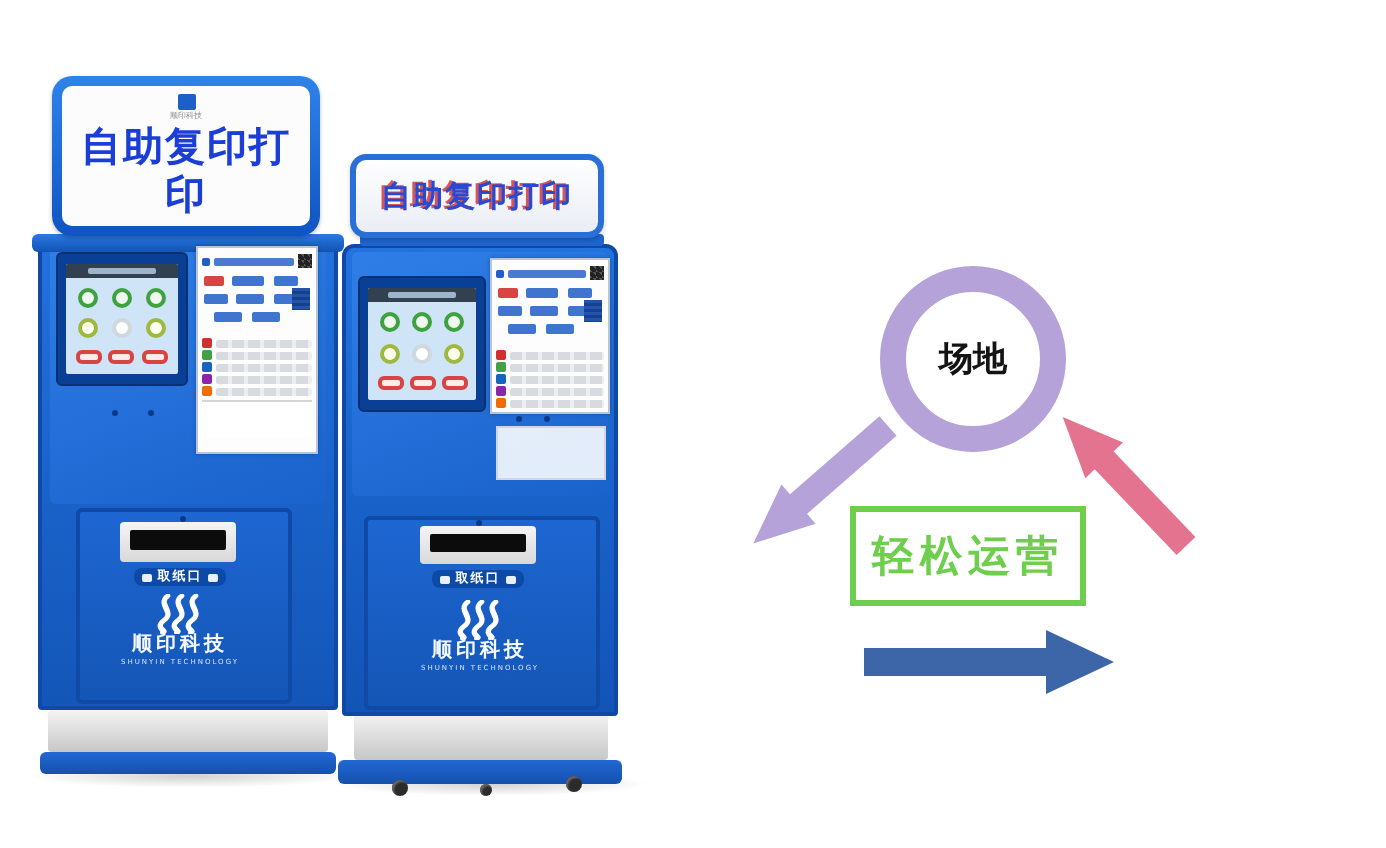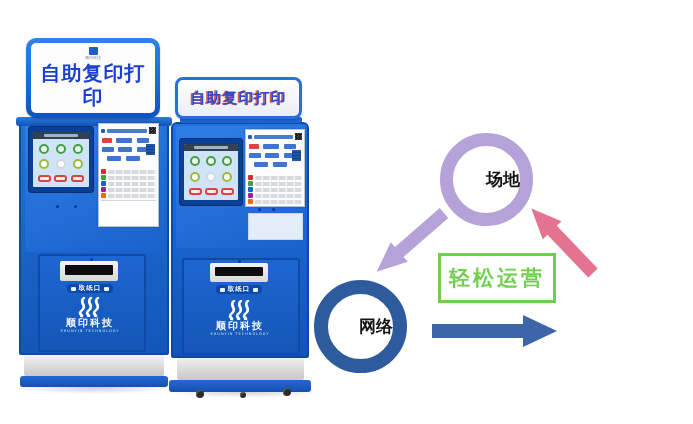--- a/index.html
+++ b/index.html
@@ -98,27 +98,27 @@
   .k2-sign{left:175px;top:77px;width:127px;height:42px;background:linear-gradient(180deg,#ffffff,#e9edf4);
            border:3px solid #2a6fd8;border-radius:8px;box-sizing:border-box;display:flex;align-items:center;justify-content:center;
            box-shadow:0 1px 2px rgba(0,0,0,.2);}
   .k2-title{font-size:15px;font-weight:bold;color:#2b49d0;letter-spacing:1px;text-shadow:-1.5px -0.5px 0 rgba(208,58,58,.85);}
   .k2-shelf{left:180px;top:117px;width:122px;height:6px;background:#1d64cf;border-radius:2px;}
   .k2-body{left:171px;top:122px;width:138px;height:236px;background:linear-gradient(180deg,#2173e0,#1254b6);
            border:2px solid #0f48a5;border-radius:6px 6px 2px 2px;box-sizing:border-box;}
   .k2-face{left:176px;top:126px;width:128px;height:122px;background:linear-gradient(160deg,#2f7ee8,#1a62cc);border-radius:3px;}
 
   
-  .node{position:absolute;border-radius:50%;background:#fff;display:flex;align-items:center;justify-content:flex-end;
+  .node{position:absolute;border-radius:50%;background:#fff;display:flex;align-items:center;justify-content:center;
         box-sizing:border-box;font-size:17px;font-weight:600;color:#141414;}
   .node-venue{left:440px;top:133px;width:93px;height:93px;border:13px solid #b4a2d8;}
   .node-network{left:314px;top:280px;width:93px;height:93px;border:14px solid #2e5b9e;}
   .node-power{left:576px;top:281px;width:95px;height:95px;border:14px solid #e4738f;}
   .center-box{left:425px;top:253px;width:118px;height:50px;border:3px solid #6fce4e;background:#fff;box-sizing:border-box;
-              display:flex;align-items:center;justify-content:center;font-size:21px;font-weight:bold;color:#6fce4e;letter-spacing:3px;margin-left:13px;}
+              display:flex;align-items:center;justify-content:center;font-size:21px;font-weight:bold;color:#6fce4e;letter-spacing:3px;}
   svg.arrows{position:absolute;left:0;top:0;pointer-events:none;}
 </style>
 </head>
 <body>
 
 <div class="canvas">
 
   <div class="abs shadow" style="left:165px;top:386px;width:160px;height:12px;"></div>
   <div class="abs base-blue bb2"></div>
   <span class="wheel" style="left:196px;top:390px;"></span>
@@ -324,20 +324,17 @@
       </marker>
     </defs>
     <line x1="444" y1="213" x2="397" y2="254" stroke="#b4a2d8" stroke-width="13" marker-end="url(#mh-purple)"></line>
     <line x1="593" y1="273" x2="550" y2="228" stroke="#e4738f" stroke-width="13" marker-end="url(#mh-pink)"></line>
     <line x1="432" y1="331" x2="526" y2="331" stroke="#3c66a8" stroke-width="14" marker-end="url(#mh-blue)"></line>
   </svg>
 
   <div class="node node-venue">
     <span>场地</span>
   </div>
-  <div class="node node-network">
-    <span>网络</span>
-  </div>
   <div class="abs center-box">
     <span>轻松运营</span>
   </div>
 
 </div>
 
 </body></html>

